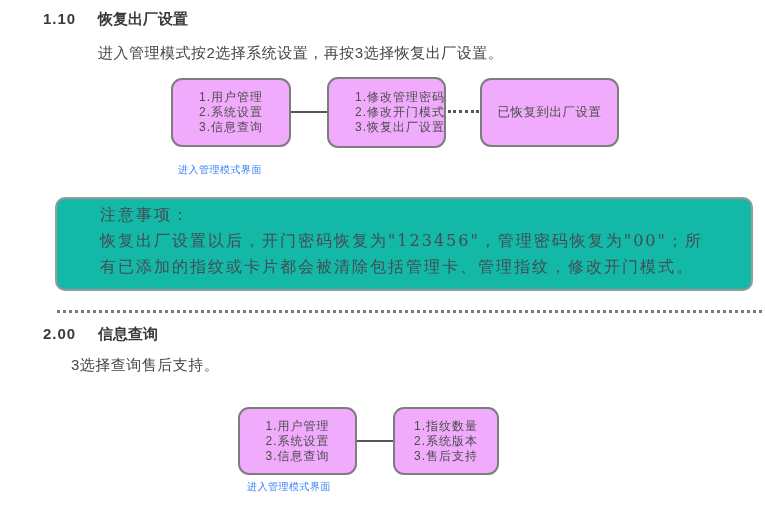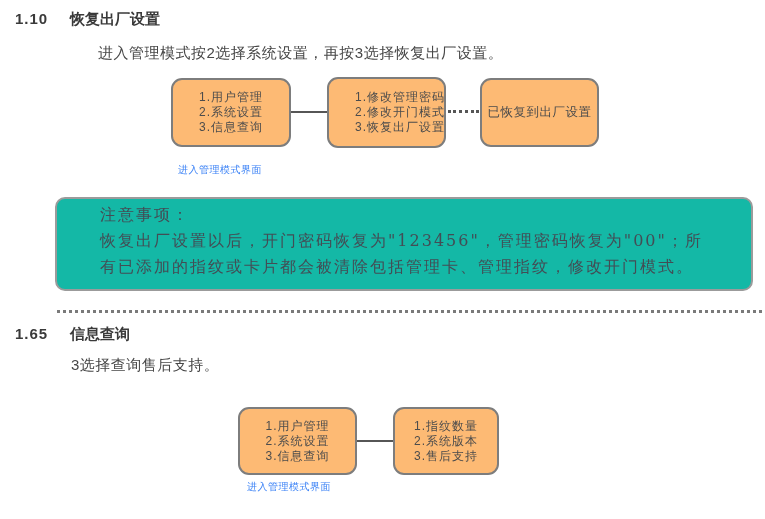--- a/index.html
+++ b/index.html
@@ -1,26 +1,26 @@
 <!DOCTYPE html>
 <html><head>
 <meta charset="utf-8">
 <style>
   html,body{margin:0;padding:0;background:#ffffff;}
   .page{
     position:relative;width:765px;height:519px;background:#ffffff;overflow:hidden;
     font-family:"Liberation Sans",sans-serif;color:#3f3f3f;
   }
   .heading{position:absolute;font-size:15px;font-weight:bold;color:#3a3a3a;white-space:nowrap;}
-  .heading .num{display:inline-block;width:55px;letter-spacing:1px;}
+  .heading .num{display:inline-block;width:55px;letter-spacing:1px;margin-left:28px;}
   .para{position:absolute;font-size:15px;color:#474747;white-space:nowrap;letter-spacing:0.5px;}
   .para .pline{display:block;line-height:26px;}
 
   .fbox{
-    position:absolute;border:2px solid #7d7d7d;border-radius:11px;background:#fdba74;
+    position:absolute;border:2px solid #7d7d7d;border-radius:11px;background:#f0abfc;
     display:flex;align-items:center;justify-content:center;box-sizing:border-box;
   }
   .fbox .blines{font-size:12px;line-height:15px;color:#4c4c4c;letter-spacing:1px;white-space:nowrap;}
   .fbox .blines span{display:block;}
   .fbox .single{font-size:12.5px;color:#4c4c4c;letter-spacing:0.5px;white-space:nowrap;}
 
   .conn{position:absolute;height:0;border-top:2px solid #565656;}
   .conn.dotted{border-top:3px dotted #565656;}
 
   .caption{position:absolute;font-size:10px;color:#3b82f6;letter-spacing:0.5px;white-space:nowrap;}
@@ -64,38 +64,38 @@
   <div class="fbox" style="left:327px;top:77px;width:119px;height:71px;padding-left:27px;">
     <div class="blines">
       <span>1.修改管理密码</span>
       <span>2.修改开门模式</span>
       <span>3.恢复出厂设置</span>
     </div>
   </div>
 
   <div class="conn dotted" style="left:448px;top:110px;width:31px;"></div>
 
-  <div class="fbox" style="left:480px;top:78px;width:119px;height:69px;">
+  <div class="fbox" style="left:480px;top:78px;width:139px;height:69px;">
     <div class="single">已恢复到出厂设置</div>
   </div>
 
   <div class="caption" style="left:178px;top:163px;">进入管理模式界面</div>
 
   <div class="note">
     <div class="note-text">
       <span>注意事项：</span>
       <span>恢复出厂设置以后，开门密码恢复为"123456"，管理密码恢复为"00"；所</span>
       <span>有已添加的指纹或卡片都会被清除包括管理卡、管理指纹，修改开门模式。</span>
     </div>
   </div>
 
   <div class="divider"></div>
 
   <div class="heading" style="left:15px;top:325px;">
-    <span class="num">1.65</span><span>信息查询</span>
+    <span class="num">2.00</span><span>信息查询</span>
   </div>
 
   <div class="para" style="left:71px;top:352px;">
     <span class="pline">3选择查询售后支持。</span>
   </div>
 
   <div class="fbox" style="left:238px;top:407px;width:119px;height:68px;">
     <div class="blines">
       <span>1.用户管理</span>
       <span>2.系统设置</span>

